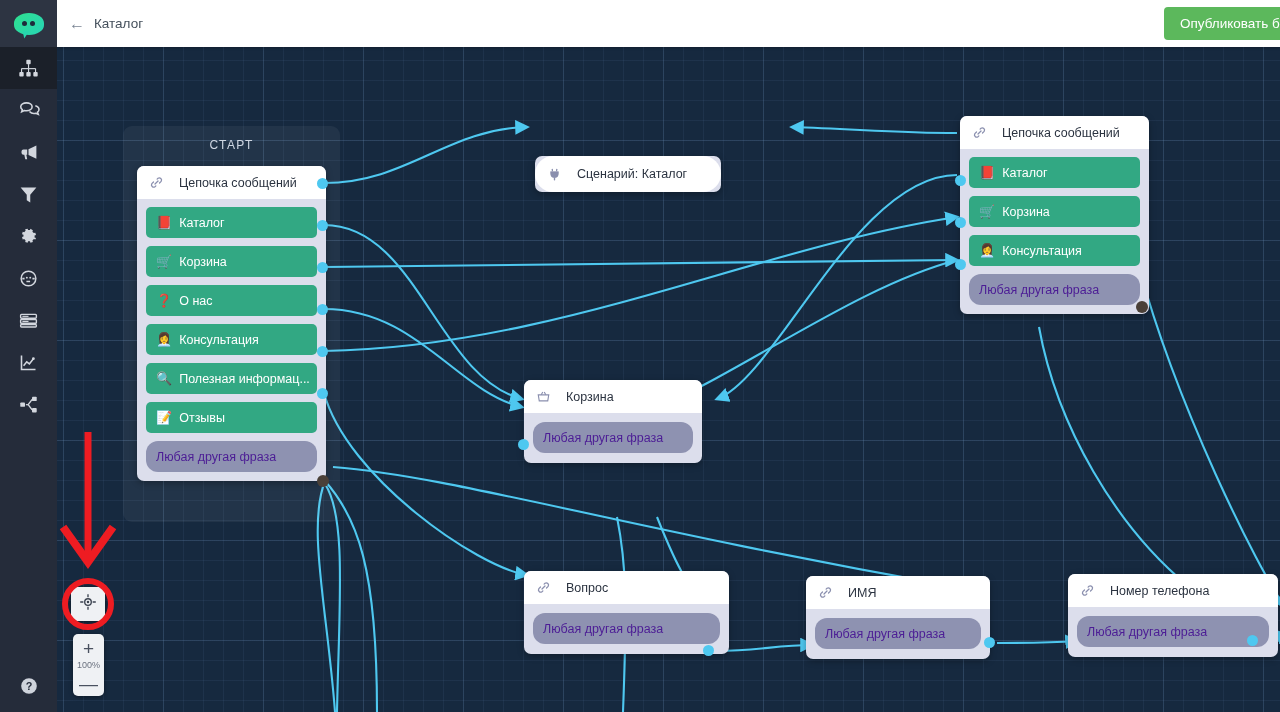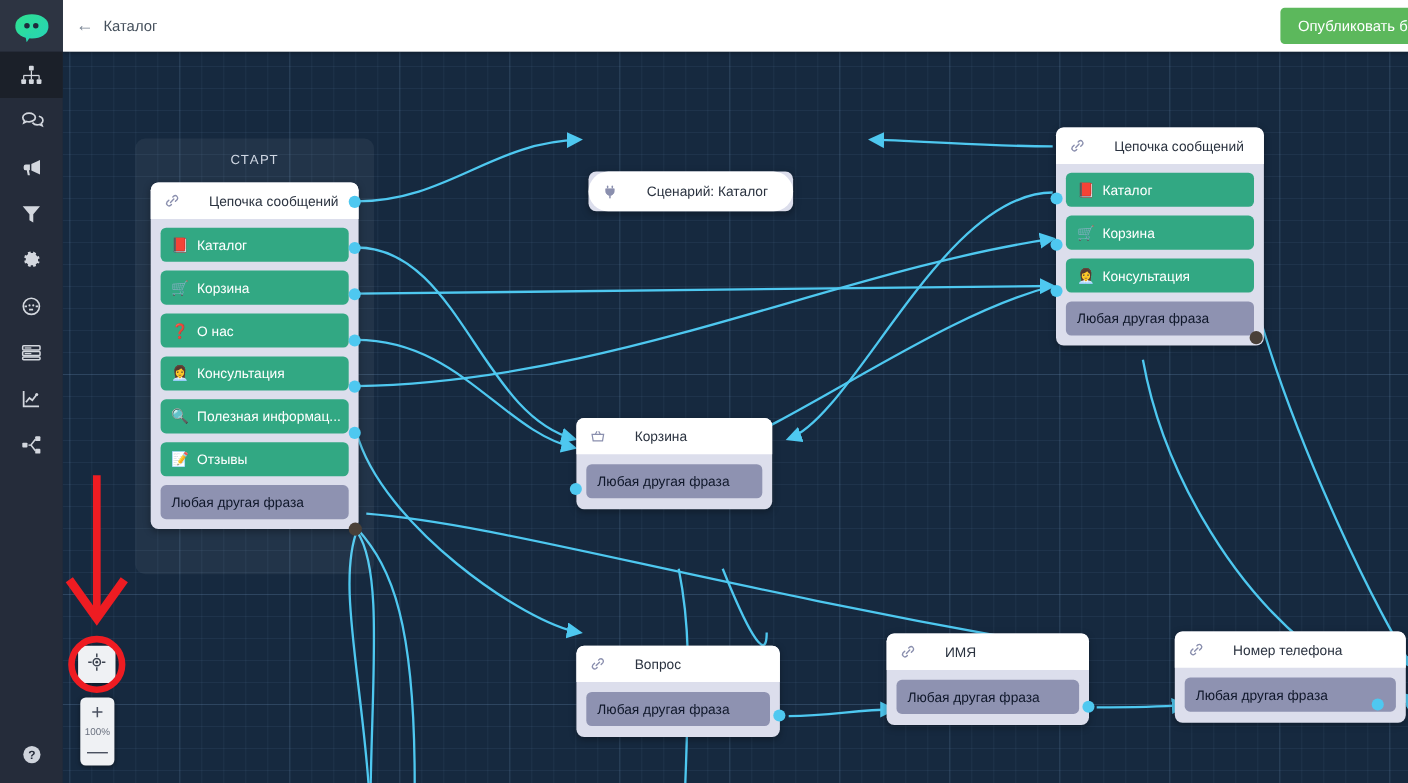--- a/index.html
+++ b/index.html
@@ -99,34 +99,34 @@
     background: #dcdeec;
     border-radius: 7px;
     box-shadow: 0 2px 7px rgba(0,0,0,.30);
     z-index: 10;
   }
   .node-head {
     background: #ffffff;
     border-radius: 7px 7px 0 0;
     height: 33px;
     display: flex; align-items: center;
-    padding: 0 12px; gap: 26px;
+    padding: 0 12px; gap: 15px;
   }
   .node-title { font-size: 12.5px; color: #2b3340; white-space: nowrap; }
   .node-body { padding: 8px 9px 9px 9px; display: flex; flex-direction: column; gap: 8px; }
   .node-body.tight { padding: 9px 9px 10px 9px; }
 
   .chip {
     height: 31px; border-radius: 5px;
     display: flex; align-items: center; gap: 7px;
     padding: 0 10px; font-size: 12.5px; color: #ffffff;
     white-space: nowrap; overflow: hidden; cursor: pointer;
   }
   .chip.green { background: #32a883; }
-  .chip.purple { background: #8e92b1; color: #0f172a; }
+  .chip.purple { background: #8e92b1; color: #4c1d95; border-radius: 12px; }
   .chip .emo { font-size: 13px; line-height: 1; }
 
   .grp-label {
     position: absolute; text-align: center;
     font-size: 12px; letter-spacing: 1.2px; color: #cdd5e2;
   }
   .group-box {
     position: absolute;
     background: rgba(255,255,255,.055);
     border-radius: 9px; z-index: 5;
@@ -487,21 +487,21 @@
         <div class="chip purple">
           <span>Любая другая фраза</span>
         </div>
       </div>
     </div>
     <div class="dot" style="left:898px; top:128px;"></div>
     <div class="dot" style="left:898px; top:170px;"></div>
     <div class="dot" style="left:898px; top:212px;"></div>
     <div class="dot dark" style="left:1079px; top:254px;"></div>
 
-    <div class="node" style="left:467px; top:540px; width:185px;">
+    <div class="node" style="left:467px; top:524px; width:205px;">
       <div class="node-head">
         <svg class="chain" viewBox="0 0 24 24">
           <g fill="none" stroke-width="2" stroke-linecap="round">
             <path d="M9.6 14.4l4.8-4.8"></path>
             <path d="M13 6.6l1.4-1.4a3.6 3.6 0 0 1 5 5l-2.6 2.6"></path>
             <path d="M11 17.4l-1.4 1.4a3.6 3.6 0 0 1-5-5l2.6-2.6"></path>
           </g>
         </svg>
         <span class="node-title">Вопрос</span>
       </div>

